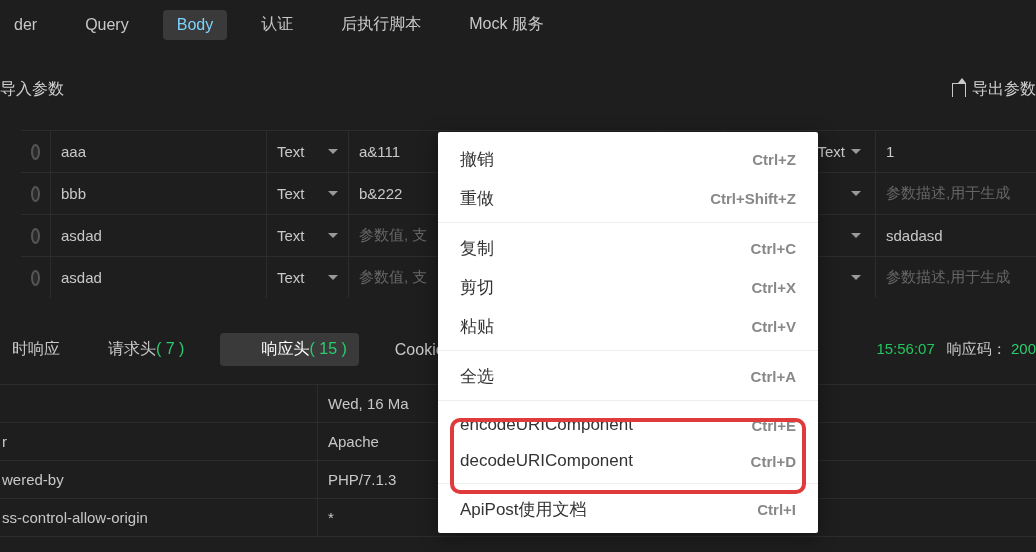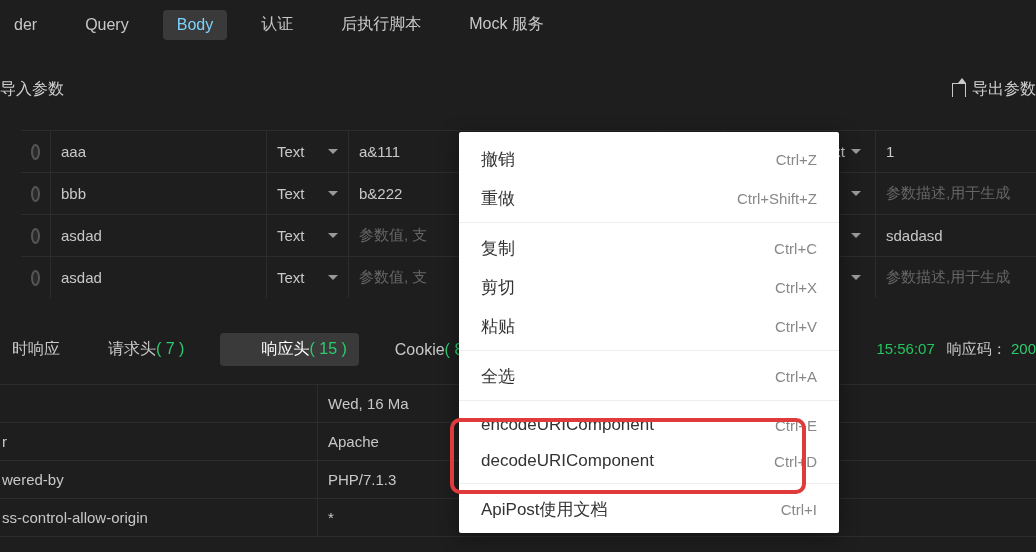--- a/index.html
+++ b/index.html
@@ -110,39 +110,39 @@
     display: flex;
     border-bottom: 1px solid #2c2c2c;
     height: 38px;
     align-items: center;
   }
   .hrow .hname { width: 318px; padding-left: 2px; overflow:hidden; white-space:nowrap; border-right:1px solid #2c2c2c; height:100%; display:flex; align-items:center;}
   .hrow .hval { padding-left: 10px; }
   
   .context-menu {
     position: absolute;
-    left: 459px;
+    left: 438px;
     top: 132px;
     width: 380px;
     background: #fff;
     color: #333;
     border-radius: 2px;
     box-shadow: 0 4px 20px rgba(0,0,0,0.4);
     padding: 8px 0 4px 0;
     font-size: 17px;
   }
   .menu-item {
     display: flex;
     justify-content: space-between;
     align-items: center;
     padding: 8px 22px;
     cursor: pointer;
   }
   .menu-item.sep-after { border-bottom: 1px solid #eee; padding-bottom:12px; margin-bottom:6px; }
-  .menu-item .sc { color: #888; font-size: 15px; }
+  .menu-item .sc { color: #888; font-size: 15px; font-weight: bold; }
   .highlight-box {
     position: absolute;
     left: 450px;
     top: 418px;
     width: 356px;
     height: 76px;
     border: 4px solid #e03b3b;
     border-radius: 10px;
     pointer-events: none;
   }

